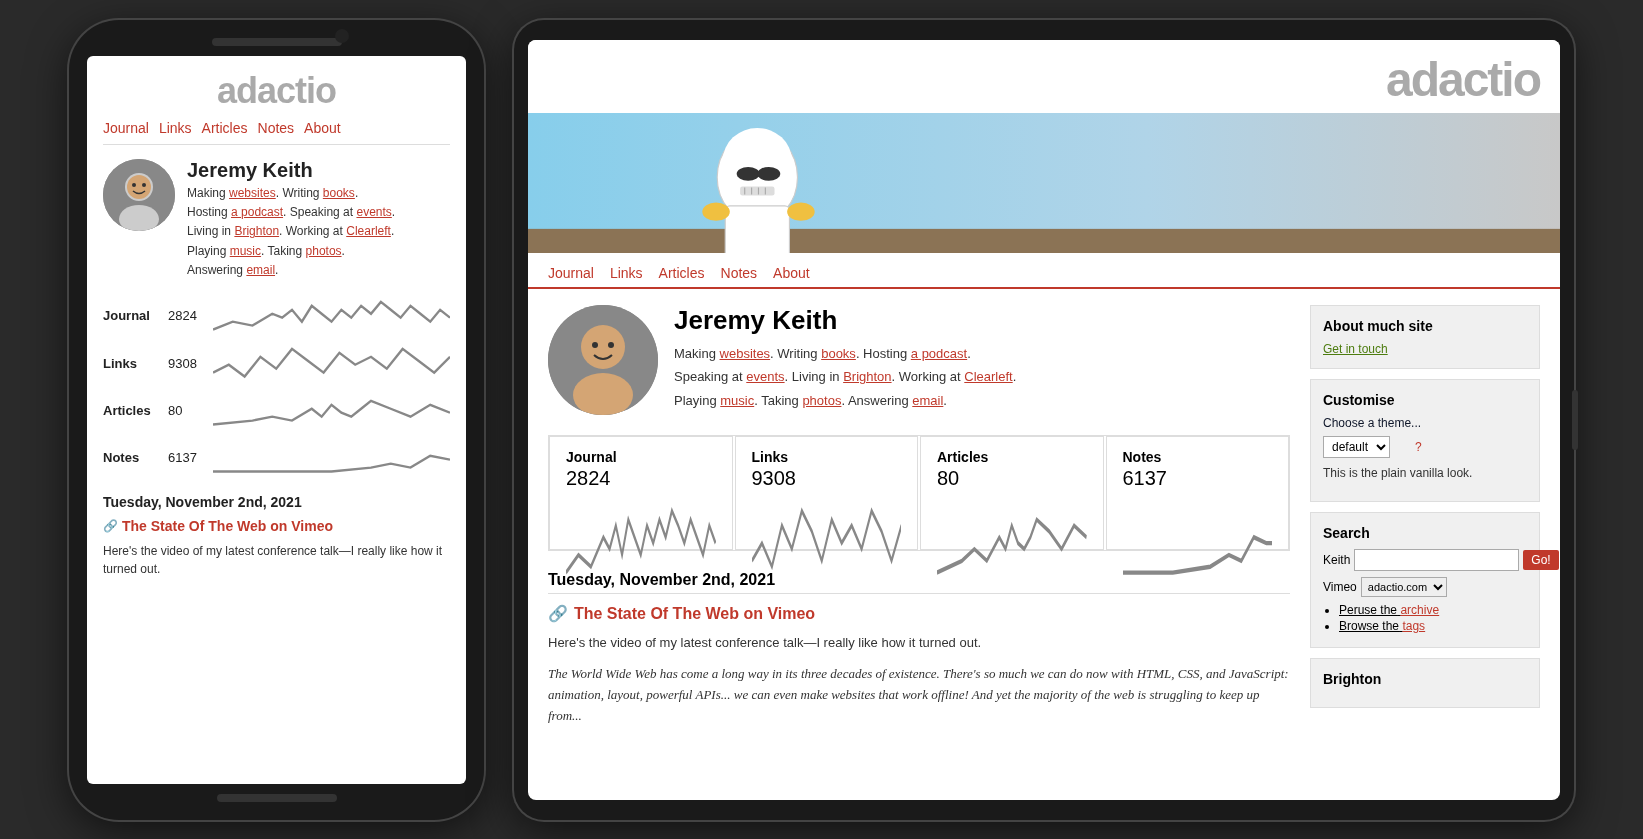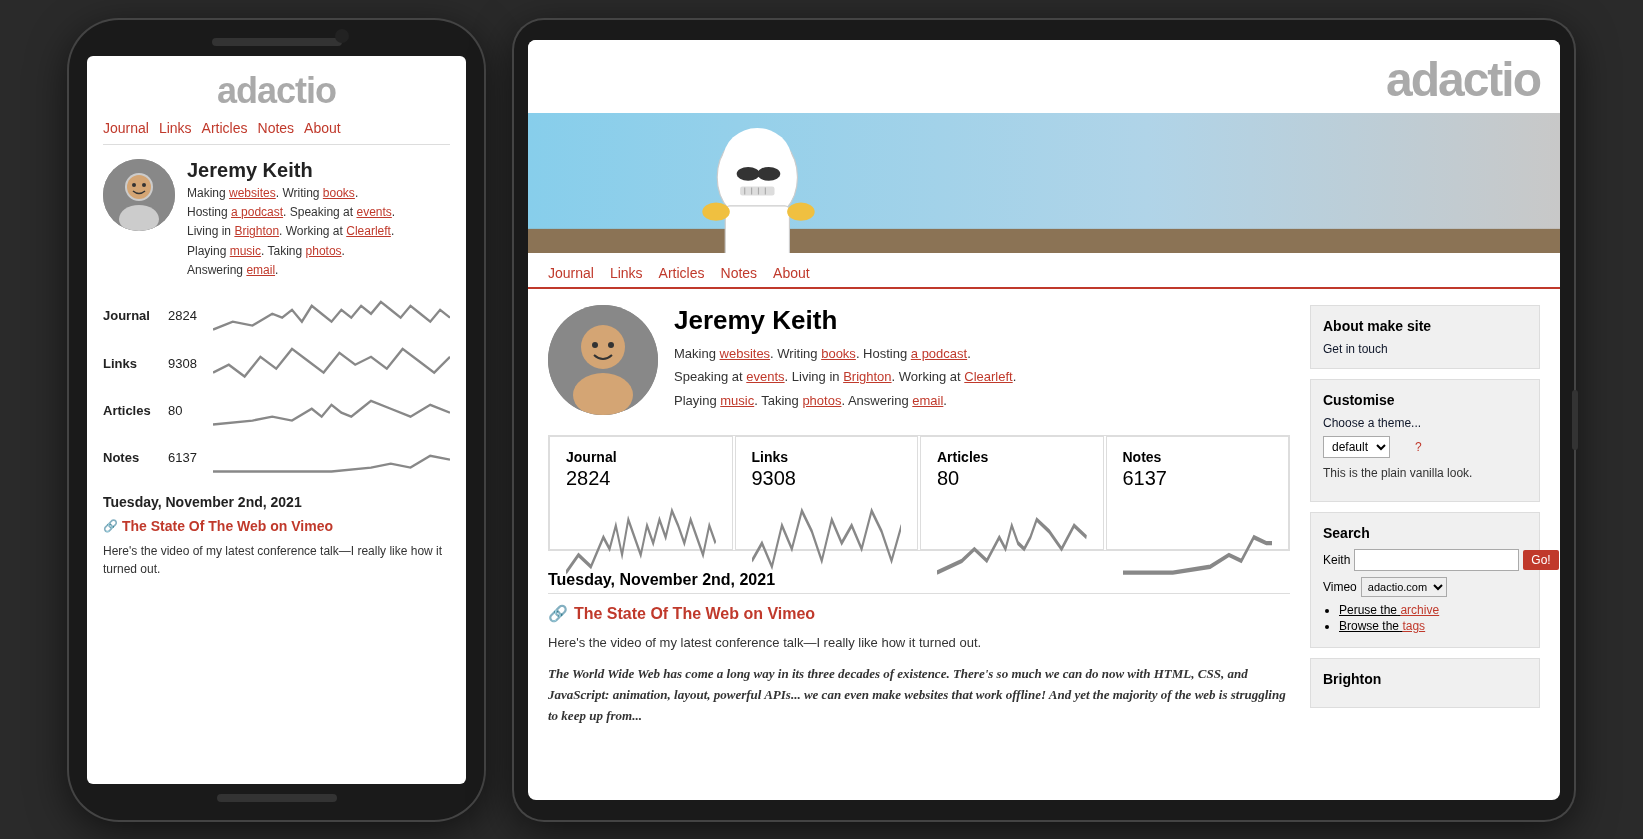--- a/index.html
+++ b/index.html
@@ -337,21 +337,20 @@
       font-family: Arial, sans-serif;
       color: #333;
       margin-bottom: 10px;
     }
     .tablet-post-italic {
       font-style: italic;
       font-size: 13px;
       line-height: 1.6;
       font-family: Georgia, serif;
       color: #333;
-      font-weight: bold;
     }
 
     
     .tablet-sidebar {
       width: 230px;
       flex-shrink: 0;
       font-size: 12px;
       font-family: Arial, sans-serif;
     }
     .sidebar-section {
@@ -367,21 +366,22 @@
       font-family: Arial, sans-serif;
     }
     .sidebar-text {
       font-size: 12px;
       line-height: 1.6;
       color: #333;
       margin-bottom: 6px;
     }
     .sidebar-text a { color: #c0392b; text-decoration: underline; }
     .sidebar-link {
-      color: #0f172a;
+      color: #4d7c0f;
+      text-decoration: underline;
       font-size: 12px;
       display: block;
       margin-top: 4px;
     }
     .sidebar-label {
       font-size: 12px;
       margin-bottom: 6px;
       color: #0f172a;
     }
     .sidebar-select {
@@ -658,21 +658,21 @@
           <span>🔗</span>
           <a style="color:#c0392b; text-decoration:none;">The State Of The Web on Vimeo</a>
         </div>
         <div class="tablet-post-excerpt">Here's the video of my latest conference talk—I really like how it turned out.</div>
         <div class="tablet-post-italic">The World Wide Web has come a long way in its three decades of existence. There's so much we can do now with HTML, CSS, and JavaScript: animation, layout, powerful APIs... we can even make websites that work offline! And yet the majority of the web is struggling to keep up from...</div>
       </div>
 
       <div class="tablet-sidebar">
 
         <div class="sidebar-section">
-          <div class="sidebar-section-title">About make site</div>
+          <div class="sidebar-section-title">About much site</div>
           <a class="sidebar-link">Get in touch</a>
         </div>
 
         <div class="sidebar-section">
           <div class="sidebar-section-title">Customise</div>
           <div class="sidebar-label">Choose a theme...</div>
           <div class="theme-row">
             <select class="sidebar-select">
               <option>default</option>
             </select>

